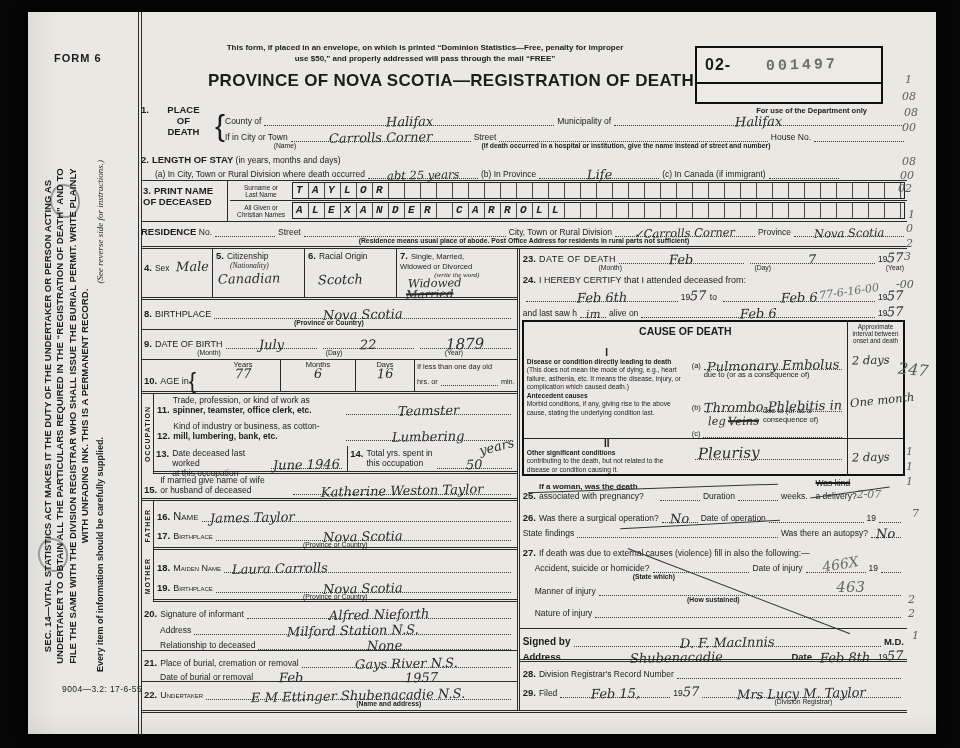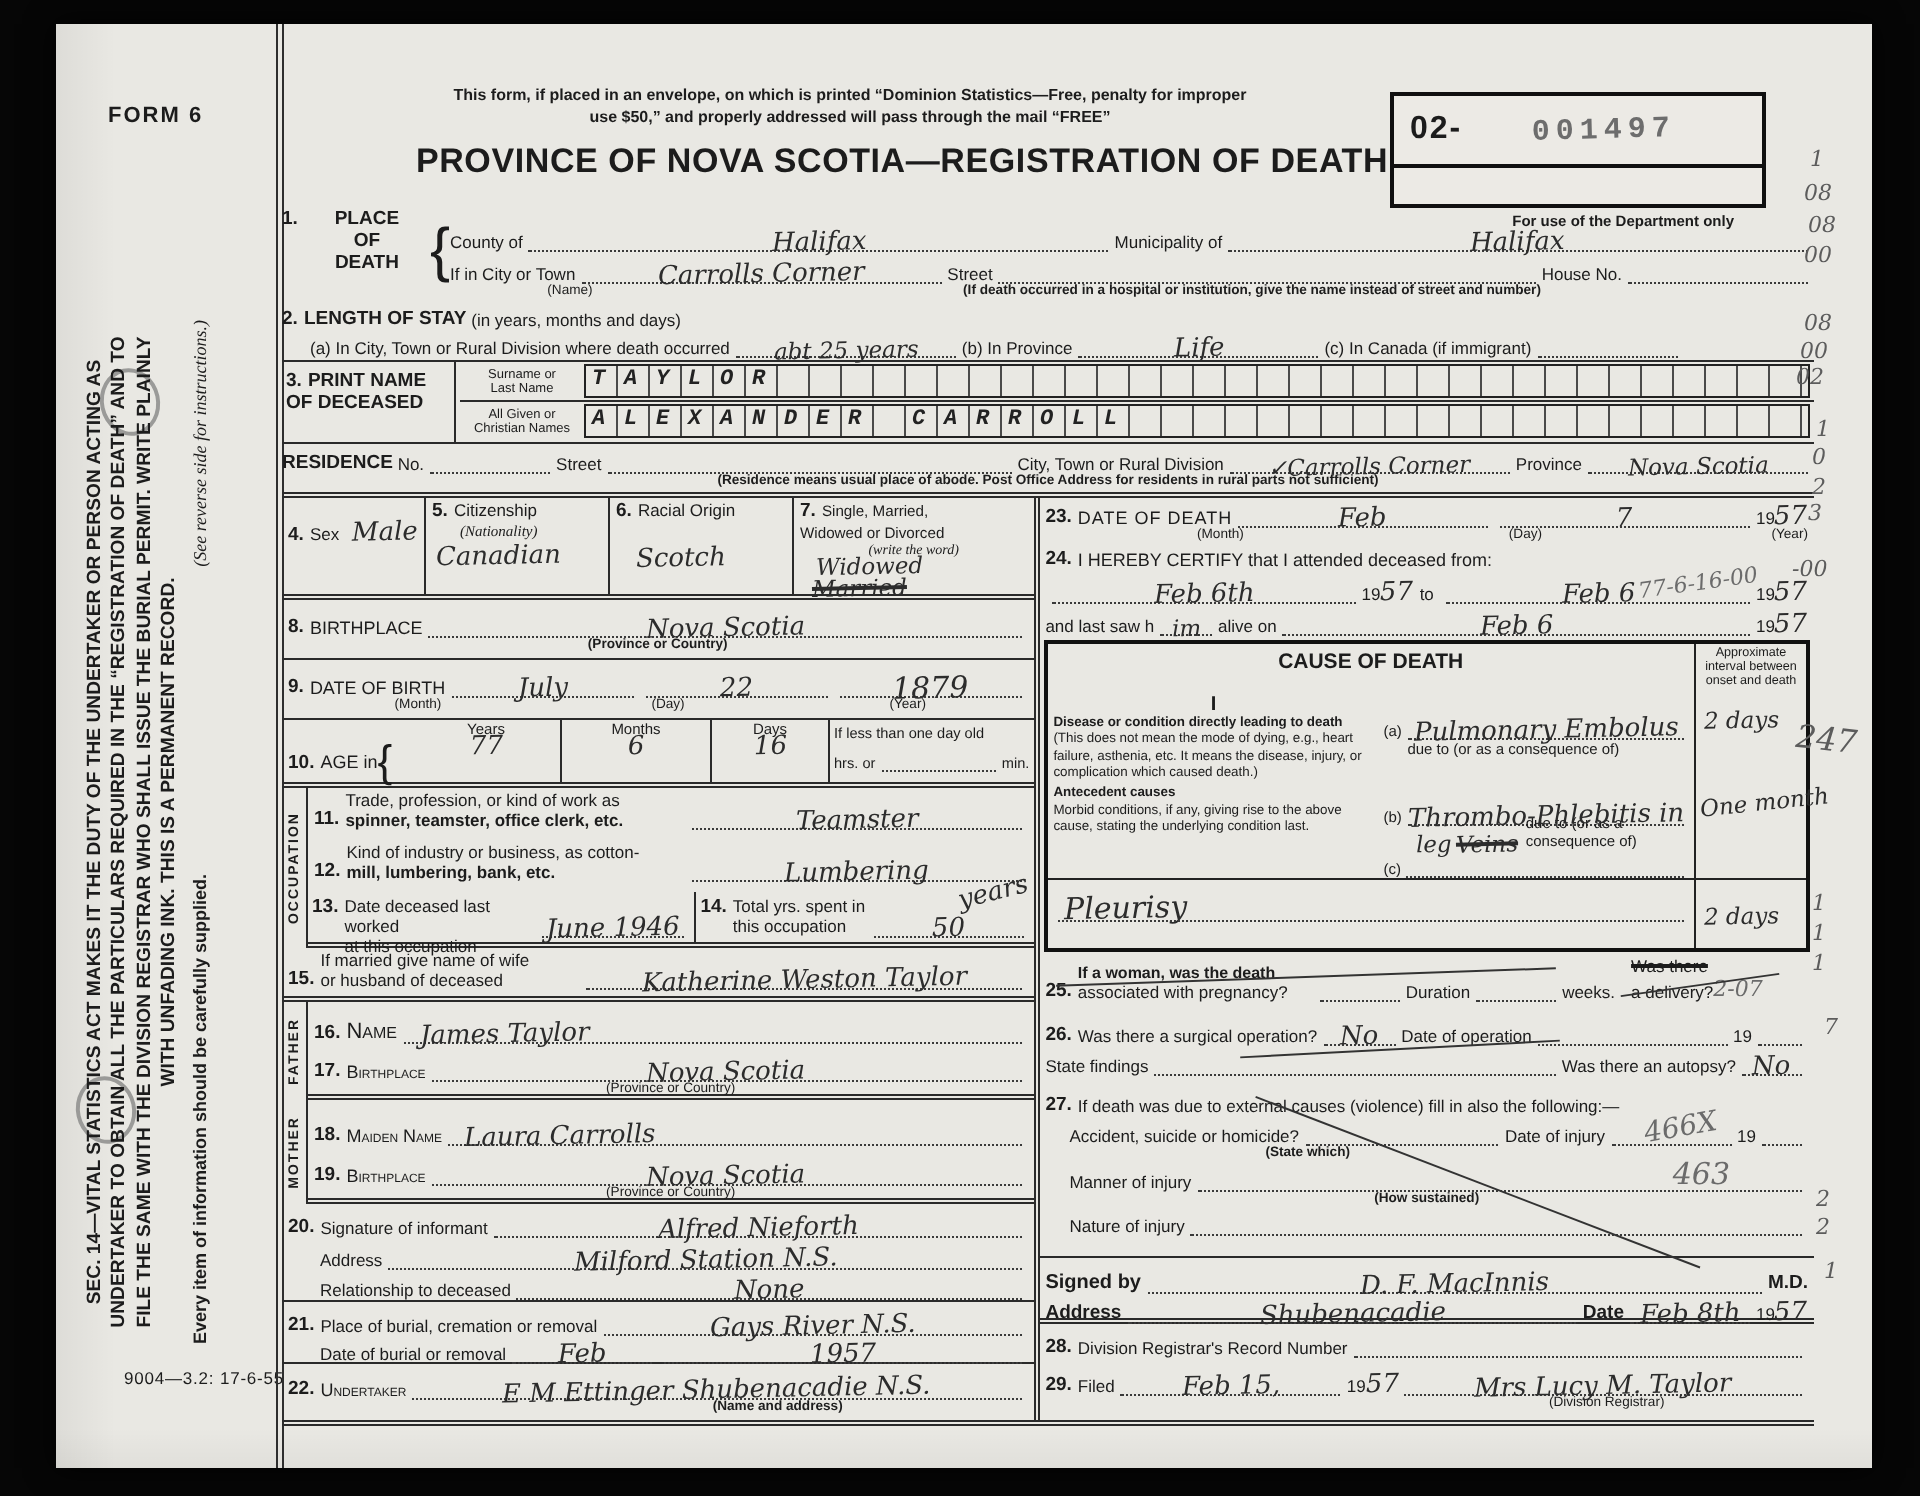--- a/index.html
+++ b/index.html
@@ -534,20 +534,22 @@
               <div class="r" style="height:14px;padding:0 2px">
                   <span>(c)</span>
                 <span class="dot"></span>
                 </div>
             </div>
             <div class="iv">
                 <span class="hw hws" style="position:absolute;left:2px;top:4px;transform:rotate(-6deg)">One month</span>
               </div>
           </div>
           <div class="band" style="flex:1;border-top:1px solid #222">
+            <div class="desc"><div class="roman">II</div>
+              <span class="dsc-b">Other significant conditions</span><br><span>contributing to the death, but not related to the disease or condition causing it.</span></div>
             <div class="mid">
                 <span class="hw" style="position:absolute;left:8px;top:8px;font-size:15px">Pleurisy</span>
               <span class="dot" style="position:absolute;left:2px;right:2px;top:20px"></span>
               </div>
             <div class="iv">
                 <span class="hw hws" style="position:absolute;left:4px;top:14px">2 days</span>
               </div>
           </div>
         </div>
 
@@ -556,21 +558,21 @@
               <span class="num">25.</span>
             <div style="width:118px">
                 <div class="b" style="font-size:8px">If a woman, was the death</div>
                 <div>associated with pregnancy?</div>
               </div>
             <span class="dot" style="max-width:40px"></span>
               <span>Duration</span>
             <span class="dot" style="max-width:40px"></span>
               <span>weeks.</span>
             <div style="width:74px;margin-left:8px">
-                <div class="struck">Was there</div>
+                <div class="struck">Was kind</div>
                 <div class="r">
                   <span>a delivery?</span>
                   <span class="pen" style="font-size:11px">2-07</span>
                 </div>
               </div>
           </div>
           <div class="strike" style="left:8px;top:12px;width:250px;transform:rotate(-2deg)"></div>
           <div class="strike" style="left:290px;top:16px;width:80px;transform:rotate(-8deg)"></div>
         </div>
 

